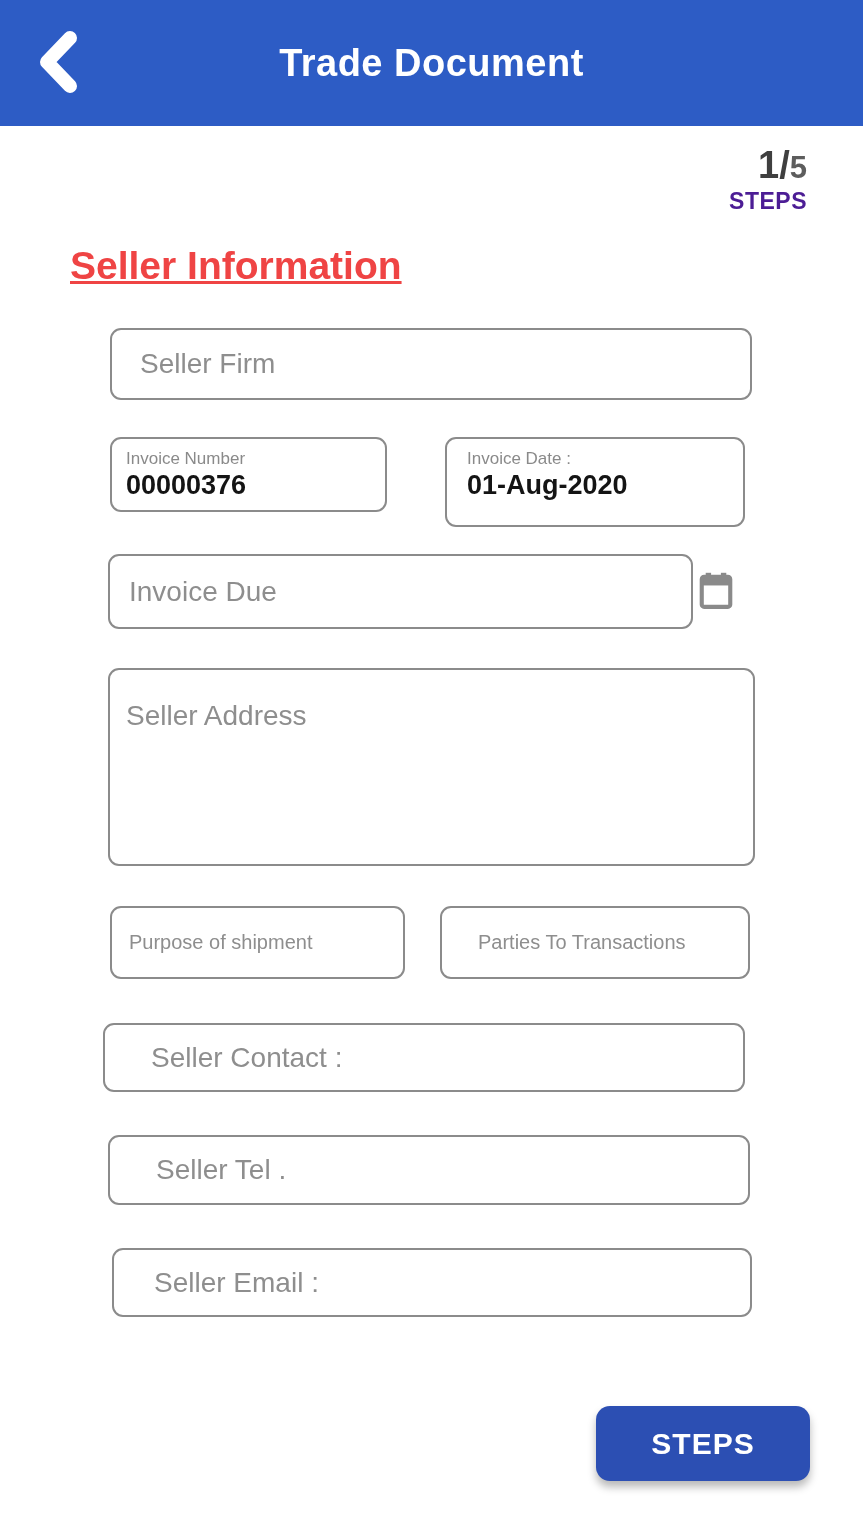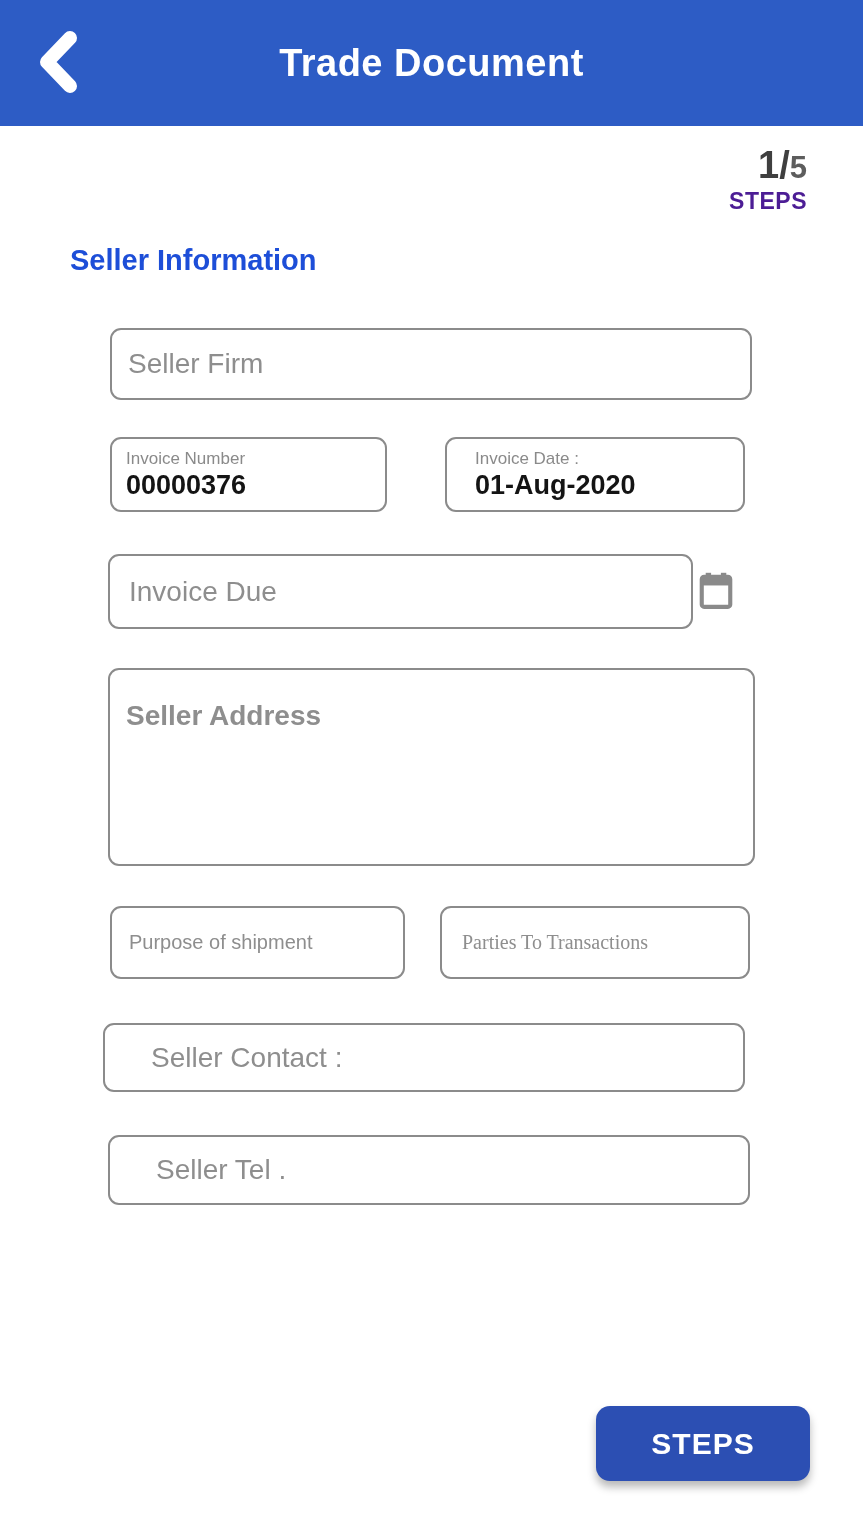--- a/index.html
+++ b/index.html
@@ -40,58 +40,58 @@
     font-size:31px; font-weight:bold; color:#5d5d5d;
   }
   .steps-label {
     margin-top:4px;
     font-size:23px; font-weight:bold; color:#4c1d95; letter-spacing:0.5px;
   }
 
   
   .section-title {
     position:absolute; left:70px; top:244px;
-    font-size:29px; font-weight:bold; color:#1d4ed8;
+    font-size:39px; font-weight:bold; color:#ef4444;text-decoration:underline;
   }
 
   
   .fld {
     position:absolute;
     border:2.5px solid #8b8b8b;
     border-radius:11px;
     background:#ffffff;
     box-sizing:border-box;
     font-family:"Liberation Sans", sans-serif;
     color:#1d1d1d;
     outline:none;
   }
   input.fld, textarea.fld { font-size:28px; }
   .fld::placeholder { color:#8e8e8e; opacity:1; }
   textarea.fld { resize:none; padding:30px 16px 10px 16px; }
 
-  .seller-firm   { left:110px; top:328px; width:642px; height:72px; padding-left:16px; }
+  .seller-firm   { left:110px; top:328px; width:642px; height:72px; padding-left:28px; }
   .invoice-due   { left:108px; top:554px; width:585px; height:75px; padding-left:19px; padding-right:70px; }
-  .seller-addr   { left:108px; top:668px; width:647px; height:198px;font-weight:bold; }
+  .seller-addr   { left:108px; top:668px; width:647px; height:198px; }
   .purpose       { left:110px; top:906px; width:295px; height:73px; padding-left:17px; font-size:20px !important; }
-  .parties       { left:440px; top:906px; width:310px; height:73px; padding-left:20px; font-size:20px !important;font-family:Liberation Serif, serif; }
+  .parties       { left:440px; top:906px; width:310px; height:73px; padding-left:36px; font-size:20px !important; }
   .seller-contact{ left:103px; top:1023px; width:642px; height:69px; padding-left:46px; }
   .seller-tel    { left:108px; top:1135px; width:642px; height:70px; padding-left:46px; }
   .seller-email  { left:112px; top:1248px; width:640px; height:69px; padding-left:40px; }
 
   
   .combo {
     position:absolute;
     border:2.5px solid #8b8b8b;
     border-radius:11px;
     background:#ffffff;
     box-sizing:border-box;
     padding:10px 10px 0 14px;
   }
   .combo-number { left:110px; top:437px; width:277px; height:75px; }
-  .combo-date   { left:445px; top:437px; width:300px; height:75px; padding-left:28px; }
+  .combo-date   { left:445px; top:437px; width:300px; height:90px; padding-left:20px; }
   .combo-label  { display:block; font-size:17px; color:#8a8a8a; }
   .combo-value  {
     display:block; width:100%;
     border:none; outline:none; padding:1px 0 0 0;
     font-family:"Liberation Sans", sans-serif;
     font-size:27px; font-weight:bold; color:#141414; background:transparent;
   }
 
   
   .cal-icon {
@@ -157,16 +157,17 @@
 
   <textarea class="fld seller-addr" placeholder="Seller Address" style=""></textarea>
 
   <input type="text" class="fld purpose" placeholder="Purpose of shipment" style="">
   <input type="text" class="fld parties" placeholder="Parties To Transactions" style="">
 
   <input type="text" class="fld seller-contact" placeholder="Seller Contact :" style="">
 
   <input type="text" class="fld seller-tel" placeholder="Seller Tel ." style="">
 
+  <input type="text" class="fld seller-email" placeholder="Seller Email :" style="">
 
   <button class="next-btn">STEPS</button>
 
 </div>
 
 </body></html>

